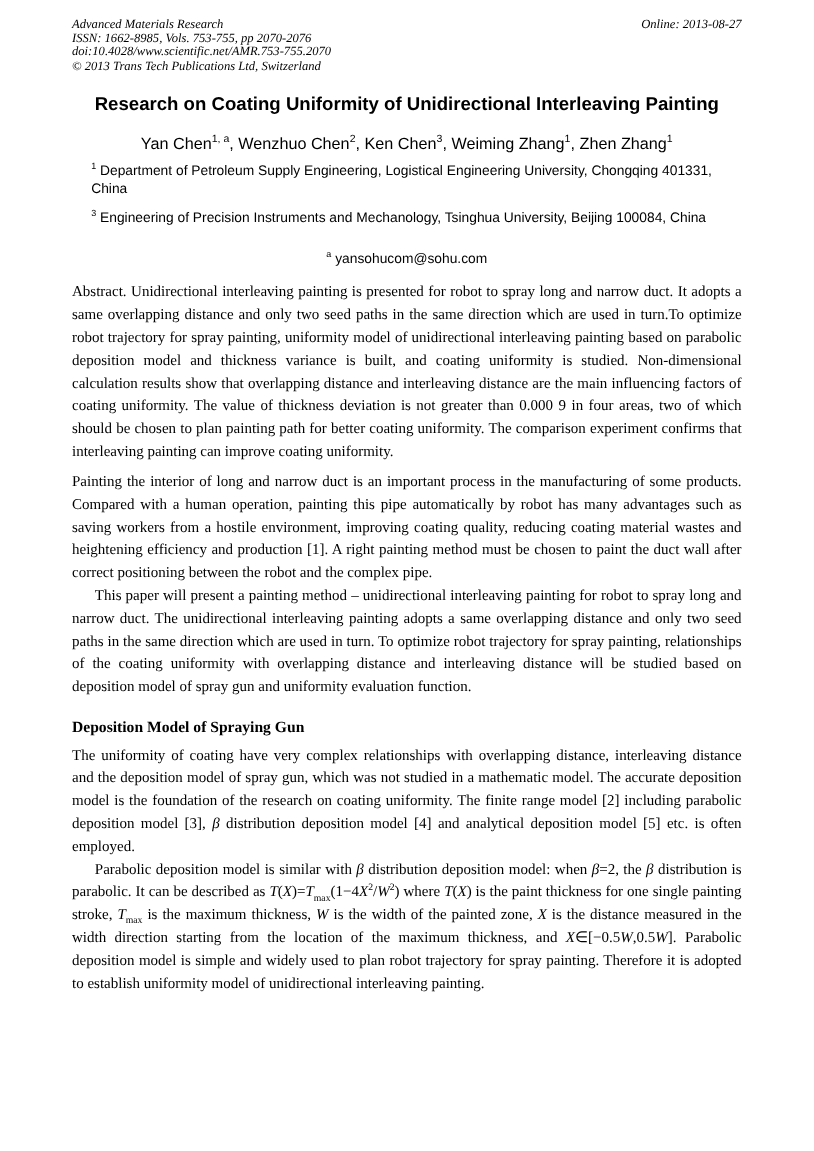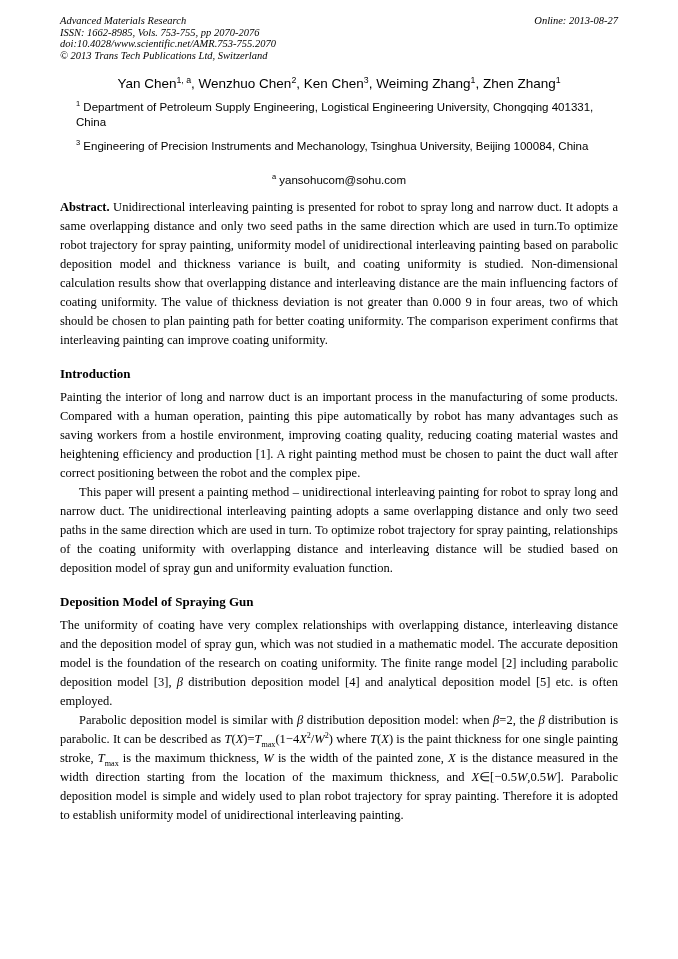--- a/index.html
+++ b/index.html
@@ -37,21 +37,21 @@
     font-family: "Liberation Sans", sans-serif;
     font-size: 11.5px; text-align: center; margin-top: 20px;
   }
   .keywords {
     font-family: "Liberation Sans", sans-serif;
     font-size: 12px; margin-top: 16px;
   }
   .keywords .kw-label { font-weight: bold; }
   .body-text { font-size: 12.5px; line-height: 19px; text-align: justify; }
   .abstract { margin-top: 12px; }
-  .abstract .abs-label { font-weight: bold; }
+  .abstract .abs-label { font-weight: normal; }
   .section-heading {
     font-family: "Liberation Serif", serif;
     font-size: 13px; font-weight: bold; margin-top: 16px;
   }
   p.body-text { margin-top: 6px; }
   p.body-text.indent { margin-top: 0; text-indent: 19px; }
   sup, sub { font-size: 0.65em; line-height: 0; }
   .it { font-style: italic; }
 </style>
 </head>
@@ -62,36 +62,36 @@
   <div class="header">
     <div class="header-left">
       <div>Advanced Materials Research</div>
       <div>ISSN: 1662-8985, Vols. 753-755, pp 2070-2076</div>
       <div>doi:10.4028/www.scientific.net/AMR.753-755.2070</div>
       <div>© 2013 Trans Tech Publications Ltd, Switzerland</div>
     </div>
     <div class="header-right">Online: 2013-08-27</div>
   </div>
 
+  <div class="title">Research on Coating Uniformity of Unidirectional Interleaving Painting</div>
 
   <div class="authors">
     <span><span>Yan Chen</span><sup>1, a</sup></span><span><span>, Wenzhuo Chen</span><sup>2</sup></span><span><span>, Ken Chen</span><sup>3</sup></span><span><span>, Weiming Zhang</span><sup>1</sup></span><span><span>, Zhen Zhang</span><sup>1</sup></span>
   </div>
 
   <div class="affil"><sup>1</sup><span> Department of Petroleum Supply Engineering, Logistical Engineering University, Chongqing 401331, China</span></div>
 
 
   <div class="affil"><sup>3</sup><span> Engineering of Precision Instruments and Mechanology, Tsinghua University, Beijing 100084, China</span></div>
 
   <div class="email"><sup>a</sup><span> yansohucom@sohu.com</span></div>
 
 
   <div class="body-text abstract"><span class="abs-label">Abstract.</span><span> Unidirectional interleaving painting is presented for robot to spray long and narrow duct. It adopts a same overlapping distance and only two seed paths in the same direction which are used in turn.To optimize robot trajectory for spray painting, uniformity model of unidirectional interleaving painting based on parabolic deposition model and thickness variance is built, and coating uniformity is studied. Non-dimensional calculation results show that overlapping distance and interleaving distance are the main influencing factors of coating uniformity. The value of thickness deviation is not greater than 0.000 9 in four areas, two of which should be chosen to plan painting path for better coating uniformity. The comparison experiment confirms that interleaving painting can improve coating uniformity.</span></div>
 
-  <div class="section-heading">Introduction</div>
 
   <p class="body-text">Painting the interior of long and narrow duct is an important process in the manufacturing of some products. Compared with a human operation, painting this pipe automatically by robot has many advantages such as saving workers from a hostile environment, improving coating quality, reducing coating material wastes and heightening efficiency and production [1]. A right painting method must be chosen to paint the duct wall after correct positioning between the robot and the complex pipe.</p>
   <p class="body-text indent">This paper will present a painting method – unidirectional interleaving painting for robot to spray long and narrow duct. The unidirectional interleaving painting adopts a same overlapping distance and only two seed paths in the same direction which are used in turn. To optimize robot trajectory for spray painting, relationships of the coating uniformity with overlapping distance and interleaving distance will be studied based on deposition model of spray gun and uniformity evaluation function.</p>
 
   <div class="section-heading">Deposition Model of Spraying Gun</div>
 
   <p class="body-text"><span>The uniformity of coating have very complex relationships with overlapping distance, interleaving distance and the deposition model of spray gun, which was not studied in a mathematic model. The accurate deposition model is the foundation of the research on coating uniformity. The finite range model [2] including parabolic deposition model [3], </span><span class="it">β</span><span> distribution deposition model [4] and analytical deposition model [5] etc. is often employed.</span></p>
   <p class="body-text indent"><span>Parabolic deposition model is similar with </span><span class="it">β</span><span> distribution deposition model: when </span><span class="it">β</span><span>=2, the </span><span class="it">β</span><span> distribution is parabolic. It can be described as </span><span class="it">T</span><span>(</span><span class="it">X</span><span>)=</span><span class="it">T</span><sub>max</sub><span>(1−4</span><span class="it">X</span><sup>2</sup><span>/</span><span class="it">W</span><sup>2</sup><span>) where </span><span class="it">T</span><span>(</span><span class="it">X</span><span>) is the paint thickness for one single painting stroke, </span><span class="it">T</span><sub>max</sub><span> is the maximum thickness, </span><span class="it">W</span><span> is the width of the painted zone, </span><span class="it">X</span><span> is the distance measured in the width direction starting from the location of the maximum thickness, and </span><span class="it">X</span><span>∈[−0.5</span><span class="it">W</span><span>,0.5</span><span class="it">W</span><span>]. Parabolic deposition model is simple and widely used to plan robot trajectory for spray painting. Therefore it is adopted to establish uniformity model of unidirectional interleaving painting.</span></p>
 
 </div>

